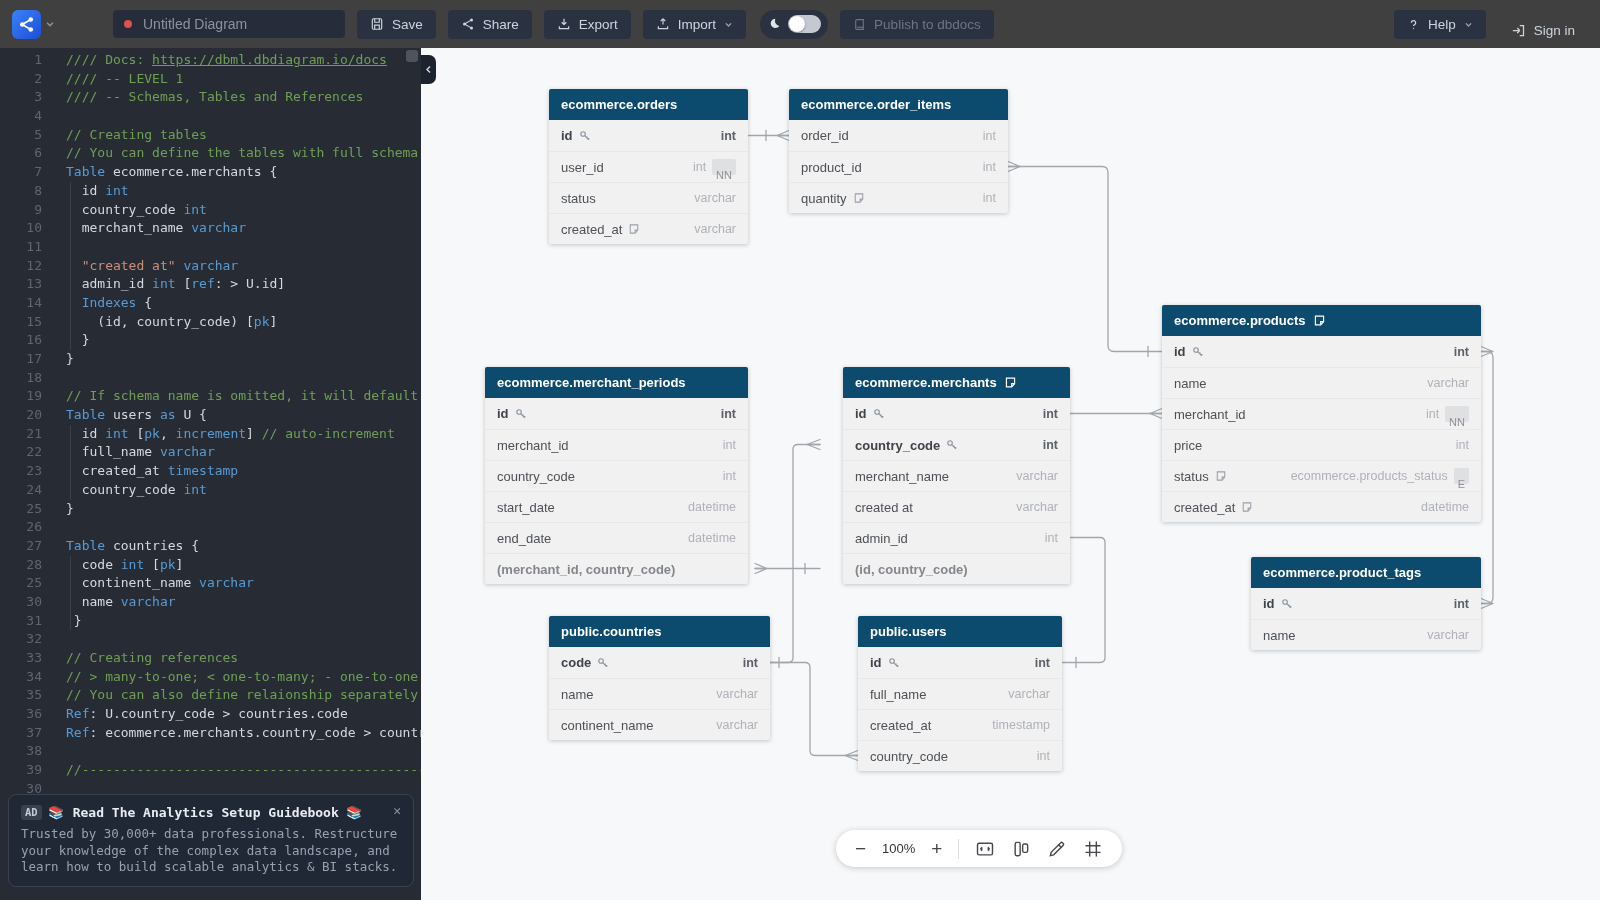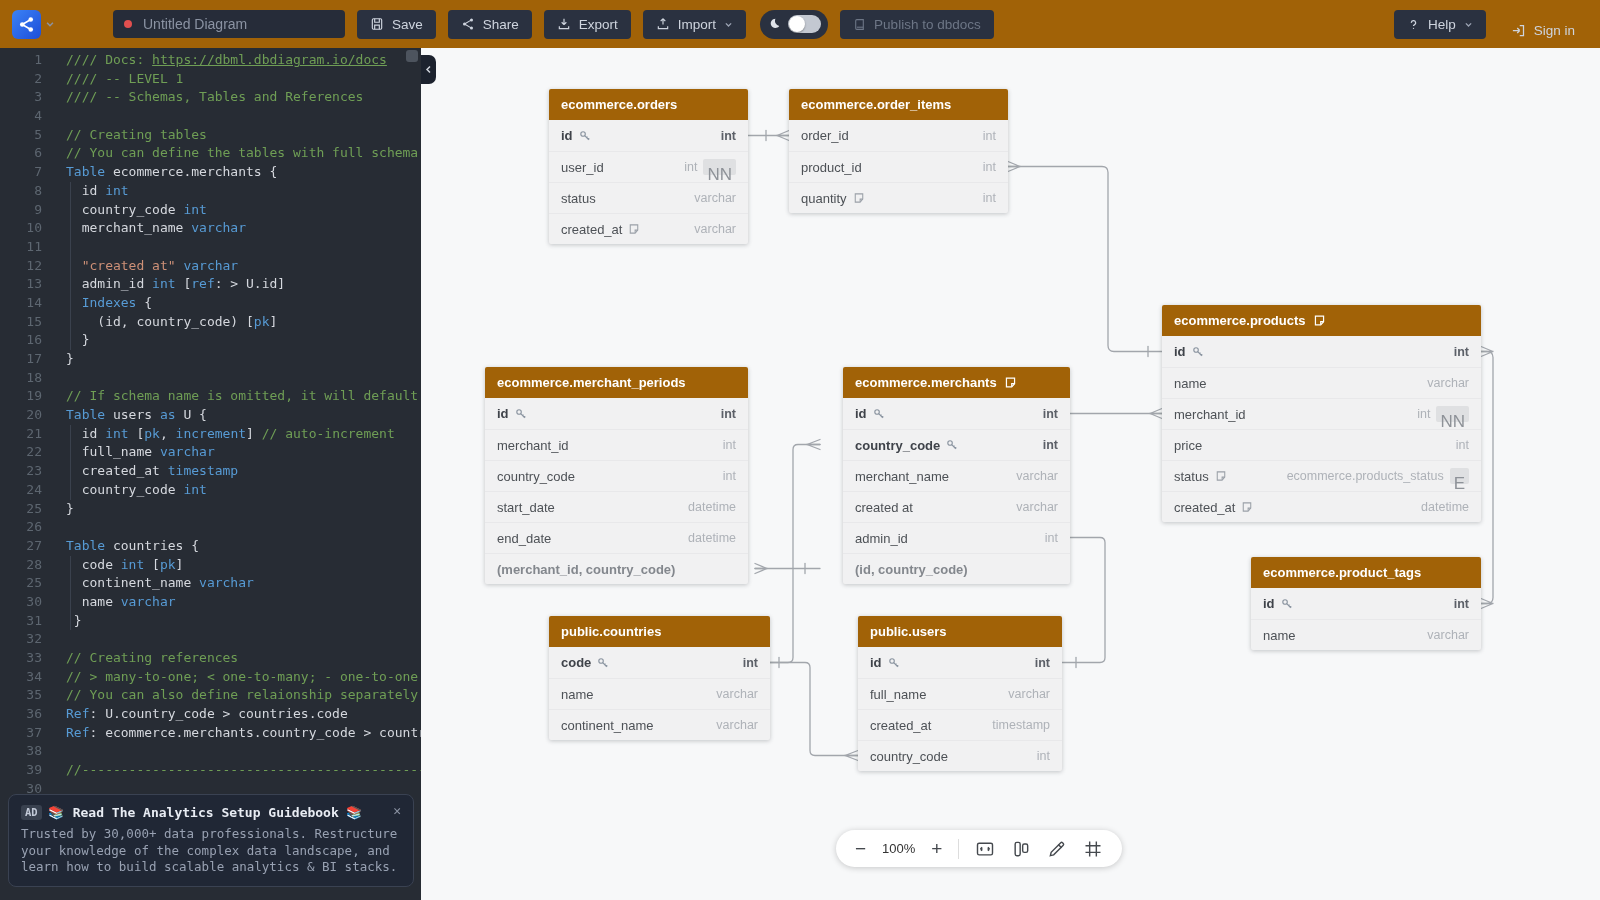--- a/index.html
+++ b/index.html
@@ -4,21 +4,21 @@
 <style>
   * { box-sizing: border-box; }
   html,body { margin:0; padding:0; }
   body {
     width:1600px; height:900px; overflow:hidden;
     background:#1c222e;
     font-family:"Liberation Sans", sans-serif;
     -webkit-font-smoothing:antialiased;
   }
   
-  .topbar { height:48px; display:flex; align-items:center; padding:0 12px; background:#a16207; }
+  .topbar { height:48px; display:flex; align-items:center; padding:0 12px; background:#404040; }
   .logo { width:29px; height:29px; border-radius:6px; background:linear-gradient(135deg,#3b82f6,#1d4ed8);
           display:flex; align-items:center; justify-content:center; flex:0 0 auto; }
   .caret { color:#8b93a3; margin-left:4px; display:flex; }
   .title-field { margin-left:58px; width:232px; height:28px; background:#262c39; border-radius:4px;
                  display:flex; align-items:center; padding:0 11px; gap:9px; }
   .dot { width:8px; height:8px; border-radius:50%; background:#e14f4f; flex:0 0 auto; }
   .title-field input { background:transparent; border:0; outline:0; width:100%; color:#c7cdd8; font-size:14px; font-family:inherit; }
   .title-field input::placeholder { color:#8b93a3; }
   .tbtn { margin-left:12px; height:29px; background:#2a3140; border:0; border-radius:4px; color:#ced4de;
           font-size:13.5px; font-family:inherit; display:flex; align-items:center; gap:8px; padding:0 13px; cursor:pointer; }
@@ -52,30 +52,30 @@
   .ad-badge { background:#39414f; color:#c3cad8; font-size:10.5px; font-weight:bold; border-radius:3px; padding:1px 4px; }
   .ad-close { margin-left:auto; color:#8b93a3; cursor:pointer; font-size:13px; line-height:1; align-self:flex-start; }
   
   .canvas { flex:1; position:relative; background:#f7f8f9; overflow:hidden; }
   .collapse-tab { position:absolute; left:0; top:7px; width:15px; height:29px; background:#1c222e;
                   border-radius:0 7px 7px 0; display:flex; align-items:center; justify-content:center; cursor:pointer; z-index:5; }
   .wires { position:absolute; left:0; top:0; z-index:1; }
   
   .tbl { position:absolute; z-index:2; background:#f1f1f2; border-radius:2px;
          box-shadow:0 1px 4px rgba(55,60,70,.28); font-size:13px; }
-  .tbl-h { height:31px; background:#a16207; color:#fff; font-weight:bold; display:flex; align-items:center;
+  .tbl-h { height:31px; background:#0c4a6e; color:#fff; font-weight:bold; display:flex; align-items:center;
            gap:7px; padding:5px 12px; border-radius:2px 2px 0 0; }
   .tbl-r { height:31px; display:flex; align-items:center; justify-content:space-between; padding:0 12px; }
   .tbl-r + .tbl-r { border-top:1px solid #e8e8ea; }
   .fn { display:flex; align-items:center; gap:6px; color:#4d5156; }
   .ft { display:flex; align-items:center; gap:6px; color:#aeb2b8; font-size:12.5px; }
   .tbl-r.bold .fn, .tbl-r.bold .ft { font-weight:bold; }
   .tbl-r.bold .fn { color:#3f434a; } .tbl-r.bold .ft { color:#5c6068; }
   .tbl-r.composite .fn { font-weight:bold; color:#83878d; }
-  .badge { background:#dfe0e2; color:#8e9298; font-size:17px; padding:8px 4px; height:16px; line-height:16px; border-radius:2px; }
+  .badge { background:#dfe0e2; color:#8e9298; font-size:11px; padding:8px 4px; height:16px; line-height:16px; border-radius:2px; }
   
   .canvas-toolbar { position:absolute; left:415px; top:782px; height:37px; background:#fff; border-radius:19px;
                     box-shadow:0 1px 6px rgba(0,0,0,.2); display:flex; align-items:center; padding:0 19px; gap:16px;
                     z-index:6; color:#3c4043; }
   .zoom-btn { font-size:19px; color:#45494e; cursor:pointer; line-height:1; user-select:none; }
   .zoom-level { font-size:13px; color:#333; }
   .vdiv { width:1px; height:20px; background:#ddd; }
   .cicon { display:flex; cursor:pointer; }
 </style>
 </head>

